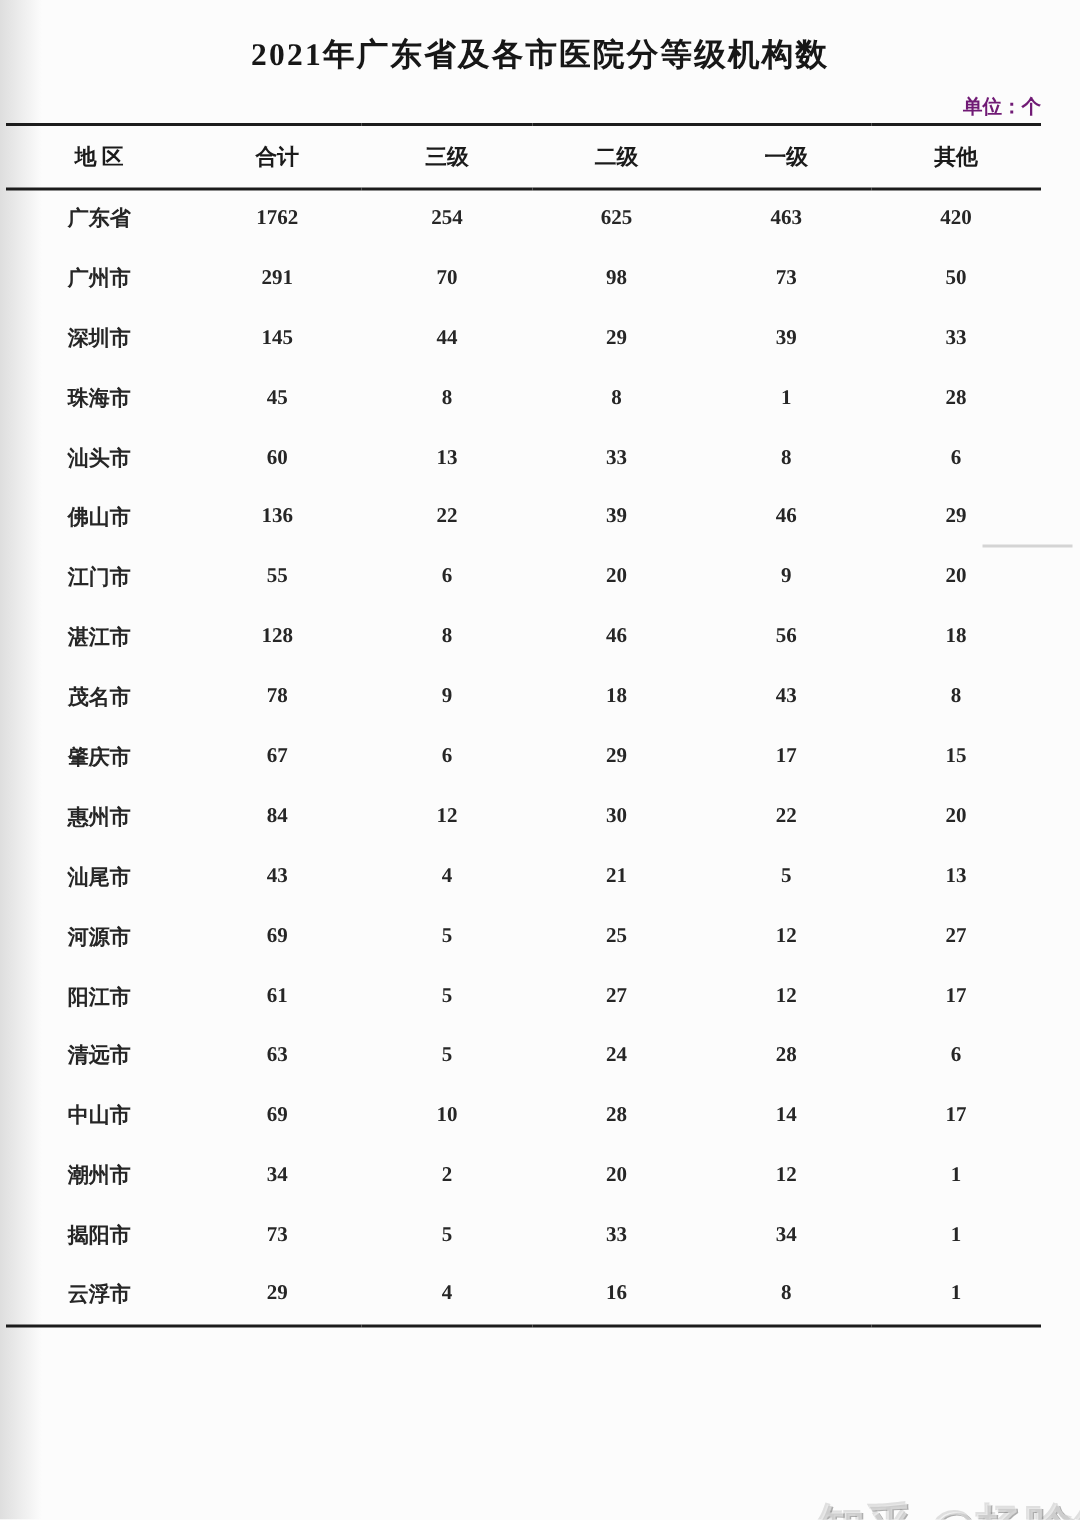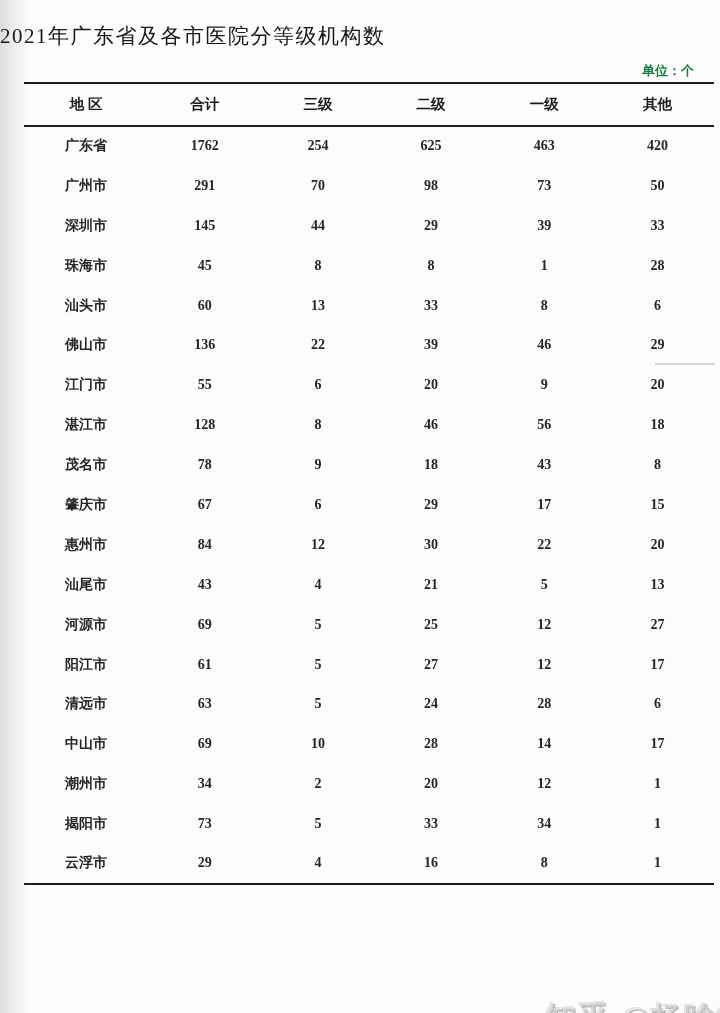--- a/index.html
+++ b/index.html
@@ -12,32 +12,32 @@
     color: #1f1f1f;
   }
   .edge-shade {
     position: absolute; left: 0; top: 0; bottom: 0; width: 28px;
     background: linear-gradient(to right, rgba(185,185,185,0.45), rgba(255,255,255,0));
     pointer-events: none;
   }
   .page-title {
     position: absolute; top: 22px; left: 0; right: 0;
     margin: 0;
-    text-align: left;
-    font-size: 21px; font-weight: 400;
+    text-align: center;
+    font-size: 21px; font-weight: 700;
     letter-spacing: 1.5px;
     color: #171717;
   }
   .unit-note {
     position: absolute; top: 62px; right: 26px;
     font-size: 13px; font-weight: 600;
-    color: #15803d;
+    color: #701a75;
   }
   .table-wrap {
-    position: absolute; top: 82px; left: 24px; width: 690px;
+    position: absolute; top: 82px; left: 4px; width: 690px;
   }
   table {
     width: 100%;
     border-collapse: collapse;
     table-layout: fixed;
   }
   thead tr {
     height: 43px;
     border-top: 2.5px solid #1c1c1c;
     border-bottom: 2px solid #1c1c1c;

